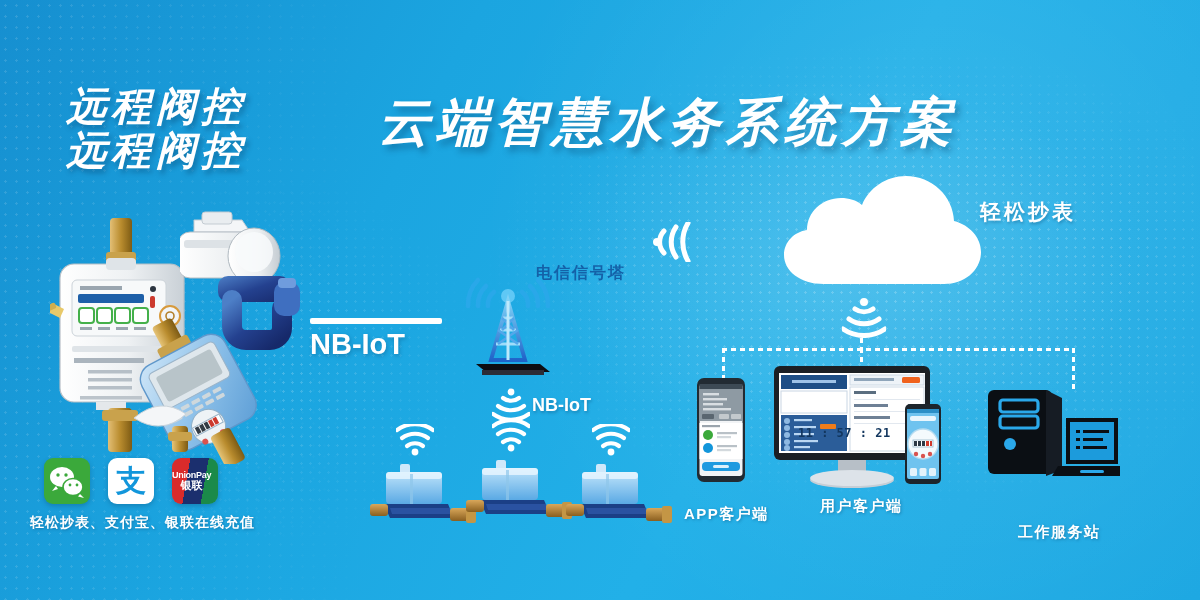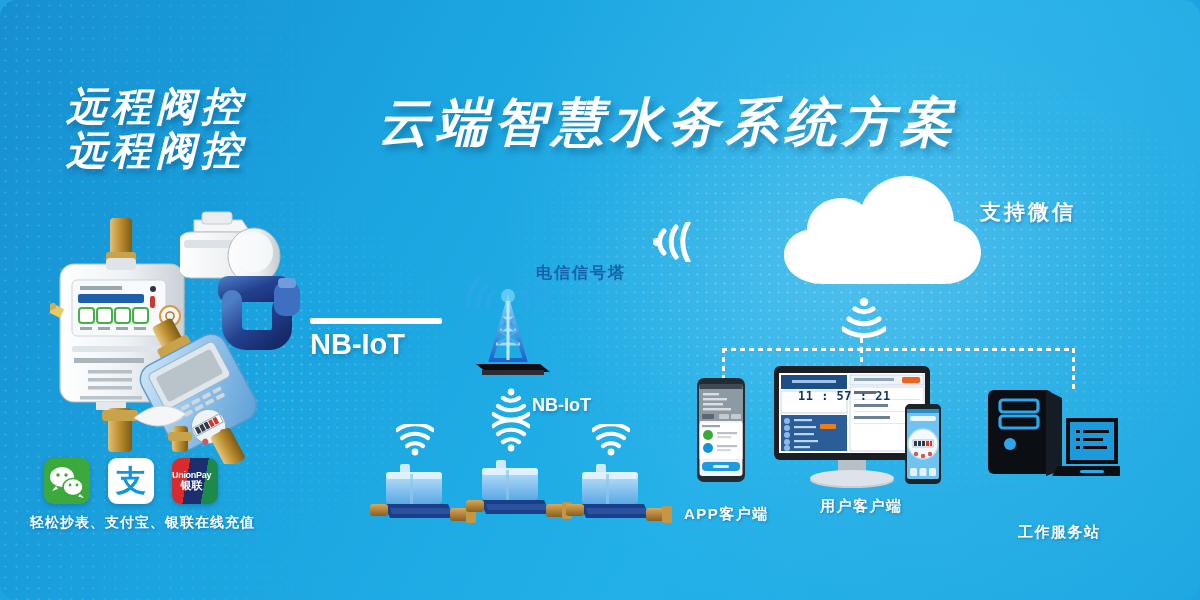--- a/index.html
+++ b/index.html
@@ -10,21 +10,20 @@
     position:relative;
   }
 
   
   #stage{
     position:absolute; inset:0;
     background:
       radial-gradient(circle at 78% 38%, rgba(255,255,255,.10) 0%, rgba(255,255,255,0) 45%),
       linear-gradient(118deg,#168fd0 0%,#1ba5e0 32%,#22b0e8 62%,#1ea8e2 100%);
     overflow:hidden;
-    border-radius:17px;
   }
   .dots{
     position:absolute; inset:0;
     background-image:radial-gradient(rgba(255,255,255,.22) 1.1px, transparent 1.2px);
     background-size:9px 9px;
     -webkit-mask-image:
       radial-gradient(ellipse 520px 300px at 74% 46%, #000 0%, rgba(0,0,0,.75) 45%, transparent 78%),
       radial-gradient(ellipse 300px 260px at 22% 60%, #000 0%, transparent 72%);
     mask-image:
       radial-gradient(ellipse 520px 300px at 74% 46%, #000 0%, rgba(0,0,0,.75) 45%, transparent 78%),
@@ -142,21 +141,21 @@
   .prod{ position:absolute; }
 
   
   #phone-app{ position:absolute; left:697px; top:378px; width:48px; height:104px; }
   #monitor{ position:absolute; left:772px; top:364px; width:160px; height:130px; }
   #phone-side{ position:absolute; left:905px; top:404px; width:36px; height:80px; }
   #workstation{ position:absolute; left:988px; top:382px; width:132px; height:104px; }
 
   .scr-time{
     position:absolute; font-family:"DejaVu Sans Mono","Liberation Mono",monospace;
-    font-weight:bold; color:#12365e;
+    font-weight:bold; color:#12365e;margin-top:37px;
   }
 </style>
 </head>
 <body>
 
 <div id="stage">
   <div class="dots"></div>
   <div class="dots2"></div>
   <div class="glow"></div>
 
@@ -169,21 +168,21 @@
 
   <div id="cloud-group">
     <svg id="cloud-shape" viewBox="0 0 230 120">
       <path fill="#ffffff" d="
         M64,112 C40,112 24,99 24,83 C24,70 34,60 47,58
         C47,40 62,26 81,26 C89,26 96,28 102,33
         C109,16 126,4 146,4 C172,4 193,24 194,49
         C210,53 221,66 221,80 C221,98 205,112 184,112 Z"></path>
     </svg>
   </div>
-  <div id="cloud-server-text">支持微信</div>
+  <div id="cloud-server-text">轻松抄表</div>
 
   <svg class="wifi" style="left:650px;top:222px;width:46px;height:40px;" viewBox="0 0 46 40">
     <g fill="none" stroke="#ffffff" stroke-width="5" stroke-linecap="round">
       <path d="M14 31 A16 16 0 0 1 14 9"></path>
       <path d="M26 35 A26 26 0 0 1 26 5"></path>
       <path d="M38 39 A37 37 0 0 1 38 1"></path>
     </g>
     <circle cx="7" cy="20" r="4" fill="#ffffff"></circle>
   </svg>
 

